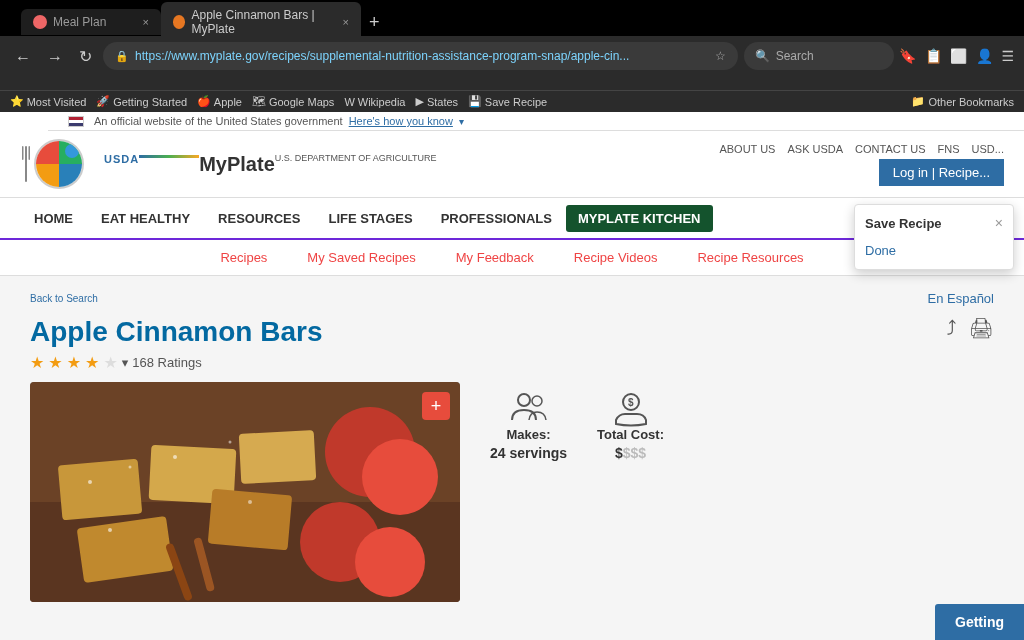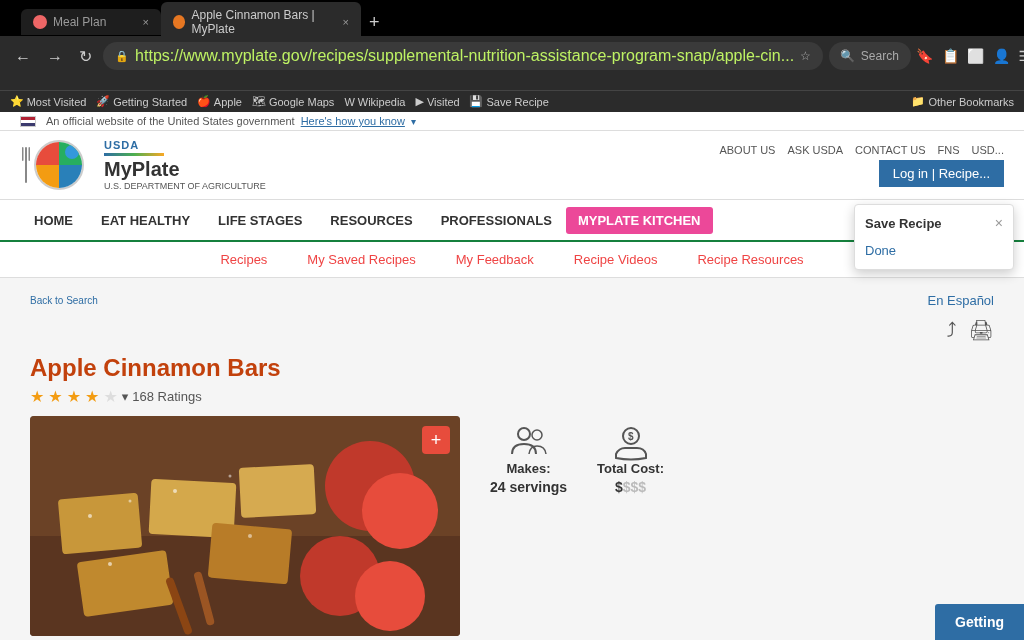--- a/index.html
+++ b/index.html
@@ -10,69 +10,69 @@
     .tab-bar { display: flex; align-items: center; padding: 8px 21px 0; background: #000000; height: 36px; }
     .tab { display: flex; align-items: center; background: #2b2b2b; border-radius: 6px 6px 0 0; padding: 6px 12px; font-size: 12px; color: #ccc; min-width: 140px; max-width: 200px; }
     .tab.inactive { background: #1e1e1e; color: #999; }
     .tab .tab-favicon { width: 14px; height: 14px; margin-right: 6px; background: #e66; border-radius: 50%; display: inline-block; }
     .tab .tab-close { margin-left: auto; color: #999; cursor: pointer; font-size: 11px; }
     .tab-new { color: #ccc; margin-left: 8px; font-size: 18px; cursor: pointer; }
     .nav-bar { display: flex; align-items: center; padding: 6px 10px; gap: 6px; height: 40px; }
     .nav-btn { color: #ccc; background: none; border: none; cursor: pointer; font-size: 16px; padding: 2px 5px; }
     .address-bar { flex: 1; background: #3a3a3a; border-radius: 20px; padding: 4px 12px; font-size: 12px; color: #ddd; display: flex; align-items: center; gap: 6px; height: 28px; }
     .address-bar .lock-icon { color: #aaa; font-size: 11px; }
-    .address-text { flex: 1; overflow: hidden; text-overflow: ellipsis; white-space: nowrap; font-size: 16px; color: #bef264; }
+    .address-text { flex: 1; overflow: hidden; text-overflow: ellipsis; white-space: nowrap; font-size: 12px; color: #7dd3fc; }
     .search-bar-right { background: #3a3a3a; border-radius: 20px; padding: 4px 12px; font-size: 12px; color: #aaa; width: 150px; height: 28px; display: flex; align-items: center; gap: 5px; }
     .nav-icons { display: flex; gap: 8px; align-items: center; }
     .nav-icon { color: #ccc; font-size: 14px; cursor: pointer; }
     .bookmarks-bar { background: #2b2b2b; height: 22px; display: flex; align-items: center; padding: 0 10px; gap: 10px; font-size: 11px; color: #ccc; border-top: 1px solid #444; }
     .bookmark-item { display: flex; align-items: center; gap: 3px; cursor: pointer; white-space: nowrap; }
 
     
     .page { background: #fff; height: 550px; overflow: hidden; position: relative; }
 
     
-    .official-bar { background: #fff; padding: 3px 20px; font-size: 11px; color: #555; border-bottom: 1px solid #ddd; display: flex; align-items: center; gap: 6px; }
+    .official-bar { background: #fff; padding: 3px 20px; font-size: 11px; color: #555; border-bottom: 1px solid #ddd; display: flex; align-items: center; gap: 6px; margin-left: 48px; }
 
     
     .header { background: #fff; padding: 8px 20px; display: flex; align-items: center; justify-content: space-between; border-bottom: 1px solid #ddd; }
     .logo-area { display: flex; align-items: center; gap: 10px; }
-    .usda-badge { display: flex; flex-direction: column; align-items: flex-start; }
+    .usda-badge { display: flex; flex-direction: row; align-items: flex-start; }
     .usda-text { font-size: 11px; color: #2e6da4; font-weight: bold; letter-spacing: 1px; }
     .usda-line { width: 60px; height: 3px; background: linear-gradient(to right, #2e6da4, #4caf50, #f9a825); margin: 2px 0; }
     .dept-text { font-size: 9px; color: #555; }
 
     
     .plate-icon { width: 50px; height: 50px; border-radius: 50%; background: #fff; border: 2px solid #ccc; display: flex; align-items: center; justify-content: center; position: relative; overflow: hidden; margin-right: 10px; }
     .plate-quarter { position: absolute; width: 50%; height: 50%; }
     .pq-tl { top: 0; left: 0; background: #e74c3c; border-radius: 50% 0 0 0; }
     .pq-tr { top: 0; right: 0; background: #27ae60; border-radius: 0 50% 0 0; }
     .pq-bl { bottom: 0; left: 0; background: #f39c12; border-radius: 0 0 0 50%; }
     .pq-br { bottom: 0; right: 0; background: #2980b9; border-radius: 0 0 50% 0; }
     .plate-dot { position: absolute; width: 14px; height: 14px; background: #3498db; border-radius: 50%; top: 3px; right: 3px; z-index: 2; }
 
     
-    .main-nav { background: #fff; display: flex; align-items: center; padding: 0 20px; border-bottom: 2px solid #15803d; height: 42px; }
+    .main-nav { background: #fff; display: flex; align-items: center; padding: 0 20px; border-bottom: 2px solid #6d28d9; height: 42px; }
     .main-nav a { font-size: 13px; font-weight: bold; color: #333; text-decoration: none; padding: 10px 14px; display: inline-block; }
-    .myplate-kitchen { background: #ec4899; color: #fff !important; padding: 6px 12px !important; border-radius: 3px; }
+    .myplate-kitchen { background: #14532d; color: #fff !important; padding: 6px 12px !important; border-radius: 3px; }
     .nav-search-icon { margin-left: auto; color: #555; cursor: pointer; font-size: 16px; }
 
     
     .login-btn { background: #2e6da4; color: #fff; border: none; padding: 6px 14px; font-size: 13px; cursor: pointer; }
 
     
     .sub-nav { background: #fff; display: flex; justify-content: center; gap: 40px; padding: 10px 20px; border-bottom: 1px solid #ddd; font-size: 13px; }
     .sub-nav a { color: #ef4444; text-decoration: none; }
 
     
     .content { padding: 15px 30px; background: #f5f5f5; height: 380px; overflow-y: auto; }
     .back-link { color: #2e6da4; font-size: 10px; text-decoration: none; }
     .spanish-link { color: #2e6da4; font-size: 13px; text-decoration: none; float: right; }
     .recipe-header { display: flex; align-items: flex-start; justify-content: space-between; margin: 10px 0 5px; }
-    .recipe-title { font-size: 24px; font-weight: bold; color: #c2410c; margin-top: 36px; }
+    .recipe-title { font-size: 28px; font-weight: bold; color: #0369a1; }
     .recipe-actions { display: flex; gap: 12px; align-items: center; }
     .action-btn { background: none; border: none; cursor: pointer; font-size: 20px; color: #555; }
     .stars { display: flex; align-items: center; gap: 4px; margin: 5px 0 10px; font-size: 13px; color: #555; }
     .star { color: #f39c12; font-size: 16px; }
     .star.empty { color: #ddd; }
     .recipe-body { display: flex; gap: 30px; }
     .recipe-image { width: 430px; height: 220px; background: #888; border-radius: 4px; overflow: hidden; position: relative; }
     .add-btn { position: absolute; top: 10px; right: 10px; background: #e74c3c; color: #fff; border: none; border-radius: 4px; width: 28px; height: 28px; font-size: 18px; cursor: pointer; display: flex; align-items: center; justify-content: center; }
     .recipe-info { flex: 1; }
     .info-row { display: flex; gap: 30px; margin-top: 10px; }
@@ -141,21 +141,21 @@
     </div>
   </div>
 </div>
 
 <div class="bookmarks-bar">
   <span class="bookmark-item">⭐ <span>Most Visited</span></span>
   <span class="bookmark-item">🚀 <span>Getting Started</span></span>
   <span class="bookmark-item">🍎 <span>Apple</span></span>
   <span class="bookmark-item">🗺 <span>Google Maps</span></span>
   <span class="bookmark-item">W <span>Wikipedia</span></span>
-  <span class="bookmark-item">▶ <span>Visited</span></span>
+  <span class="bookmark-item">▶ <span>States</span></span>
   <span class="bookmark-item">💾 <span>Save Recipe</span></span>
   <span class="bookmark-item" style="margin-left:auto;">📁 <span>Other Bookmarks</span></span>
 </div>
 
 <div class="page">
 
   <div class="official-bar">
     <span class="flag"></span>
     <span>An official website of the United States government</span>
     <a href="#" style="color:#2e6da4;font-size:11px;">Here's how you know</a>
@@ -194,22 +194,22 @@
         <a href="#">FNS</a>
         <a href="#">USD...</a>
       </div>
       <button class="login-btn">Log in | Recipe...</button>
     </div>
   </div>
 
   <div class="main-nav">
     <a href="#">HOME</a>
     <a href="#">EAT HEALTHY</a>
+    <a href="#">RESOURCES</a>
     <a href="#">LIFE STAGES</a>
-    <a href="#">RESOURCES</a>
     <a href="#">PROFESSIONALS</a>
     <a href="#" class="myplate-kitchen">MYPLATE KITCHEN</a>
     <span class="nav-search-icon">🔍</span>
   </div>
 
   <div class="sub-nav">
     <a href="#">Recipes</a>
     <a href="#">My Saved Recipes</a>
     <a href="#">My Feedback</a>
     <a href="#">Recipe Videos</a>

